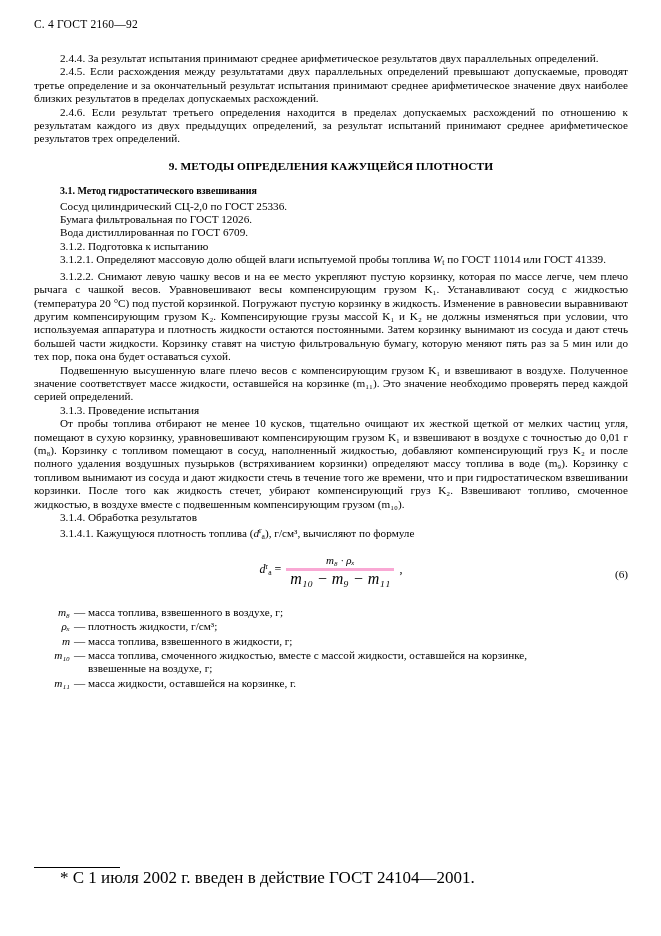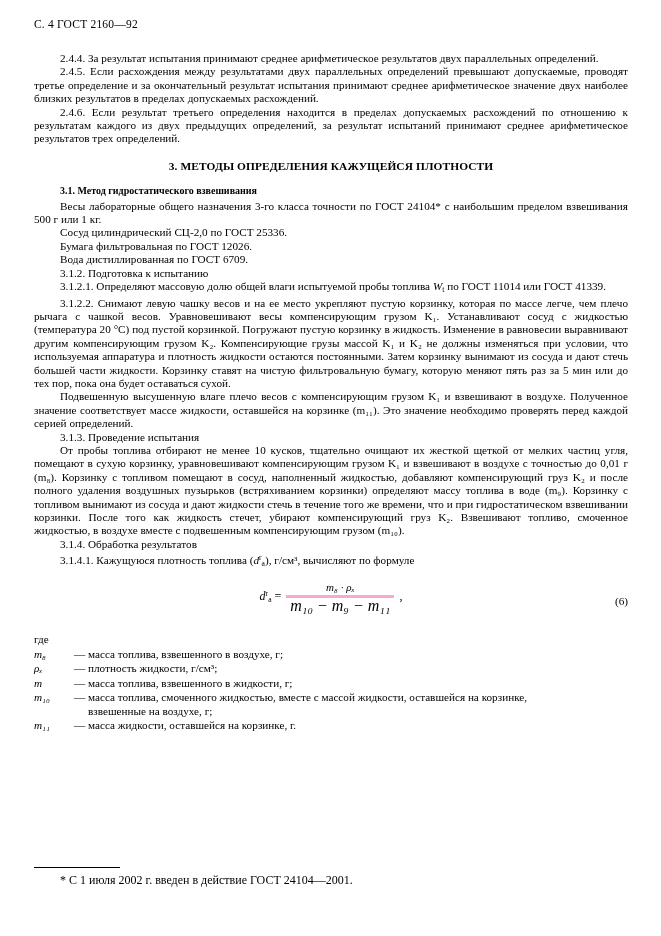--- a/index.html
+++ b/index.html
@@ -111,20 +111,21 @@
   .deflist {
     margin-top: 2px;
   }
   .defrow {
     display: flex;
     align-items: flex-start;
     margin-bottom: 1px;
   }
   .defrow .sym {
     width: 40px;
+    text-align: right;
     flex: 0 0 40px;
     font-size: 11.2px;
     padding-right: 4px;
     box-sizing: border-box;
   }
   .defrow .txt {
     flex: 1;
     font-size: 11.2px;
     line-height: 13.4px;
   }
@@ -138,46 +139,45 @@
     bottom: 68px;
     width: 86px;
     height: 1px;
     background: #000;
   }
   .footnote {
     position: absolute;
     left: 34px;
     bottom: 48px;
     width: 594px;
-    font-size: 12px;
+    font-size: 17px;
     text-indent: 26px;
     margin-top: 40px;
   }
 </style>
 </head>
 <body>
 
 <div class="page">
 
   <div class="header">
     <span class="pg">С. 4</span>
     <span class="std">ГОСТ 2160—92</span>
   </div>
 
   <div class="content">
 
     <p>2.4.4. За результат испытания принимают среднее арифметическое результатов двух параллельных определений.</p>
     <p>2.4.5. Если расхождения между результатами двух параллельных определений превышают допускаемые, проводят третье определение и за окончательный результат испытания принимают среднее арифметическое значение двух наиболее близких результатов в пределах допускаемых расхождений.</p>
     <p>2.4.6. Если результат третьего определения находится в пределах допускаемых расхождений по отношению к результатам каждого из двух предыдущих определений, за результат испытаний принимают среднее арифметическое результатов трех определений.</p>
 
-    <p class="section-title">3. МЕТОДЫ ОПРЕДЕЛЕНИЯ КАЖУЩЕЙСЯ ПЛОТНОСТИ</p>
+    <p class="section-title">9. МЕТОДЫ ОПРЕДЕЛЕНИЯ КАЖУЩЕЙСЯ ПЛОТНОСТИ</p>
 
     <p class="subsection-title">3.1. Метод гидростатического взвешивания</p>
 
-    <p>Весы лабораторные общего назначения 3-го класса точности по ГОСТ 24104* с наибольшим пределом взвешивания 500 г или 1 кг.</p>
     <p>Сосуд цилиндрический СЦ-2,0 по ГОСТ 25336.</p>
     <p>Бумага фильтровальная по ГОСТ 12026.</p>
     <p>Вода дистиллированная по ГОСТ 6709.</p>
     <p>3.1.2. Подготовка к испытанию</p>
 
     <p><span>3.1.2.1. Определяют массовую долю общей влаги испытуемой пробы топлива </span><i>W</i><sub>t</sub><span> по ГОСТ 11014 или ГОСТ 41339.</span></p>
 
     <p>3.1.2.2. Снимают левую чашку весов и на ее место укрепляют пустую корзинку, которая по массе легче, чем плечо рычага с чашкой весов. Уравновешивают весы компенсирующим грузом K₁. Устанавливают сосуд с жидкостью (температура 20 °С) под пустой корзинкой. Погружают пустую корзинку в жидкость. Изменение в равновесии выравнивают другим компенсирующим грузом K₂. Компенсирующие грузы массой K₁ и K₂ не должны изменяться при условии, что используемая аппаратура и плотность жидкости остаются постоянными. Затем корзинку вынимают из сосуда и дают стечь большей части жидкости. Корзинку ставят на чистую фильтровальную бумагу, которую меняют пять раз за 5 мин или до тех пор, пока она будет оставаться сухой.</p>
     <p>Подвешенную высушенную влаге плечо весов с компенсирующим грузом K₁ и взвешивают в воздухе. Полученное значение соответствует массе жидкости, оставшейся на корзинке (m₁₁). Это значение необходимо проверять перед каждой серией определений.</p>
     <p>3.1.3. Проведение испытания</p>
@@ -192,22 +192,20 @@
         <span>=</span>
         <span class="frac">
           <span class="num it">m₈ · ρₓ</span>
           <span class="den it">m₁₀ − m₉ − m₁₁</span>
         </span>
         <span>,</span>
       </div>
       <div class="eqno">(6)</div>
     </div>
 
-    <p class="noind"><span>где</span>
-      <span></span></p>
 
     <div class="deflist">
       <div class="defrow">
         <div class="sym it">m₈</div>
         <div class="txt">— масса топлива, взвешенного в воздухе, г;</div>
       </div>
       <div class="defrow">
         <div class="sym it">ρₓ</div>
         <div class="txt">— плотность жидкости, г/см³;</div>
       </div>

